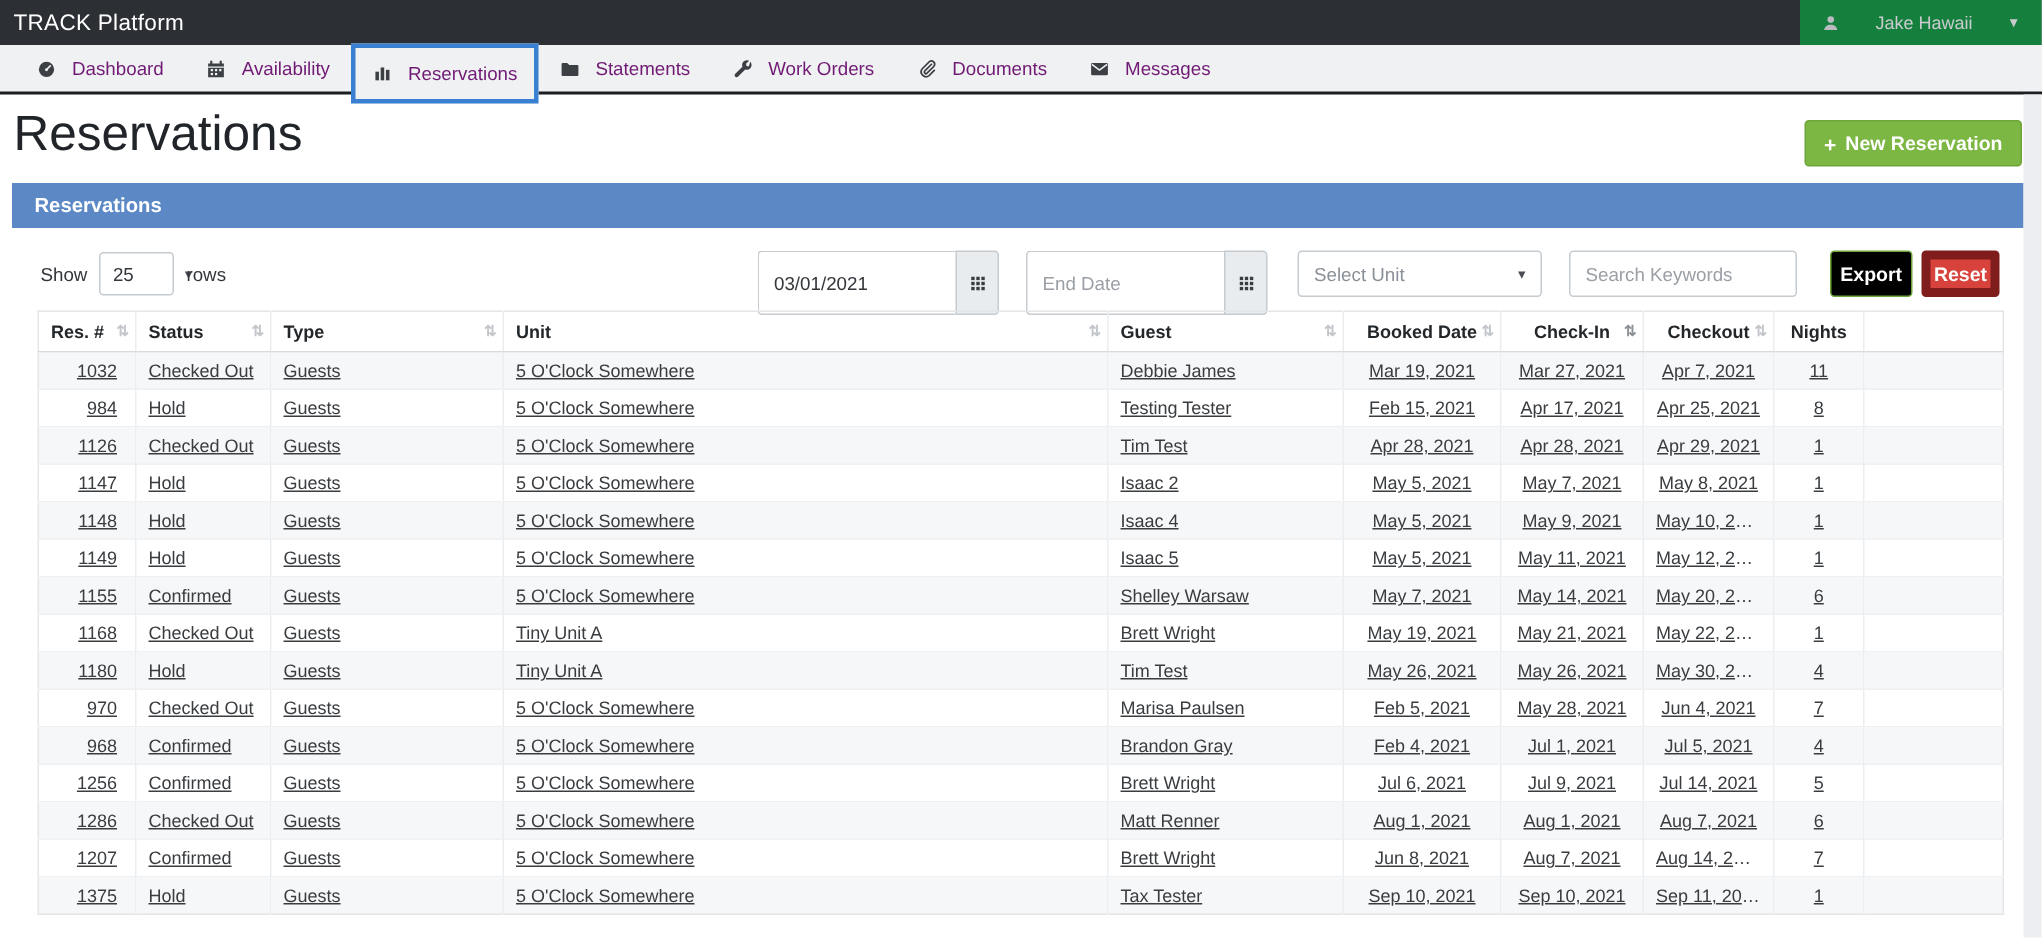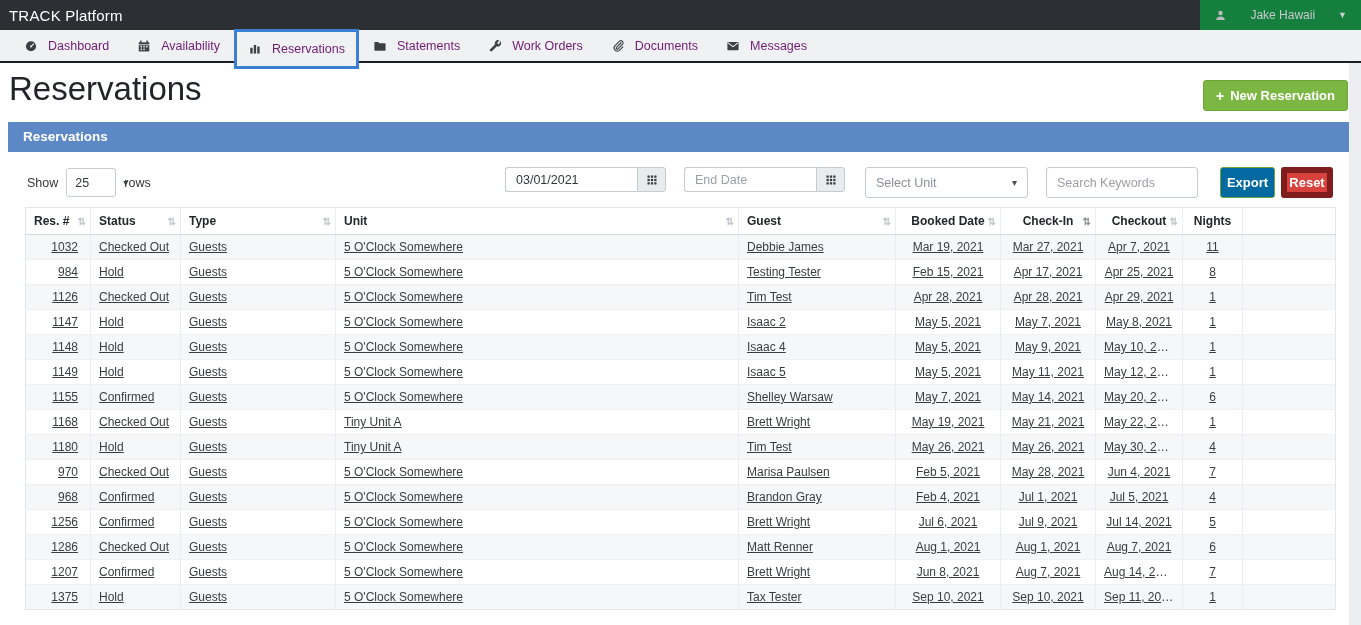--- a/index.html
+++ b/index.html
@@ -27,33 +27,33 @@
 
   .panel-header{position:absolute;left:8px;top:122px;width:1341px;height:30px;background:#5c89c6;
     color:#fff;font-size:13.5px;font-weight:bold;line-height:30px;padding-left:15px;box-sizing:border-box;}
 
   .controls{position:absolute;left:8px;top:167px;width:1341px;height:32px;font-size:12.5px;color:#33373b;}
   .show-group{position:absolute;left:19px;top:0;display:flex;align-items:center;gap:8px;height:31px;}
   .select-box{display:flex;align-items:center;justify-content:space-between;border:1px solid #c6cbd0;
     border-radius:3px;background:#fff;height:29px;box-sizing:border-box;padding:0 8px;cursor:pointer;gap:28px;}
   .page-size{width:50px;}
   .select-caret{color:#4a4e52;font-size:10px;margin-left:6px;}
-  .input-group{position:absolute;top:0;display:flex;height:25px;box-sizing:border-box;}
+  .input-group{position:absolute;top:0;display:flex;height:43px;box-sizing:border-box;}
   .input-group input{flex:1;border:1px solid #c6cbd0;border-right:none;border-radius:3px 0 0 3px;
     padding:0 10px;font-size:12.5px;color:#33373b;font-family:"Liberation Sans",sans-serif;outline:none;min-width:0;}
   .addon{width:27px;background:#e9ecef;border:1px solid #c6cbd0;border-radius:0 3px 3px 0;
     display:flex;align-items:center;justify-content:center;cursor:pointer;}
   .grp-start{left:497px;width:161px;}
   .grp-end{left:676px;width:161px;}
   .unit-select{position:absolute;left:857px;top:0;width:163px;height:31px;color:#8a9097;font-size:12.5px;padding:0 10px;}
   .search-input{position:absolute;left:1038px;top:0;width:152px;height:31px;border:1px solid #c6cbd0;
     border-radius:3px;box-sizing:border-box;padding:0 10px;font-size:12.5px;color:#33373b;
     font-family:"Liberation Sans",sans-serif;outline:none;}
   .search-input::placeholder,.input-group input::placeholder{color:#9aa0a6;}
-  .btn-export{position:absolute;left:1212px;top:0;width:55px;height:31px;background:#0369a1;border:1px solid #6ea539;font-size:13px;box-sizing:border-box;}
+  .btn-export{position:absolute;left:1212px;top:0;width:55px;height:31px;background:#000000;border:1px solid #6ea539;font-size:13px;box-sizing:border-box;}
   .btn-reset{position:absolute;left:1273px;top:0;width:52px;height:31px;background:#d8423c;border:6px solid #7f1d1d;font-size:13px;box-sizing:border-box;}
 
   .table-wrap{position:absolute;left:25px;top:207px;width:1310px;}
   table{border-collapse:collapse;width:1310px;table-layout:fixed;font-size:12px;color:#3a3d40;
     border:1px solid #e3e5e8;}
   th,td{border-left:1px solid #ebedef;overflow:hidden;white-space:nowrap;text-overflow:ellipsis;}
   th:first-child,td:first-child{border-left:none;}
   th{font-weight:bold;font-size:12px;color:#24272a;text-align:left;padding:5px 8px;height:16px;
     border-bottom:1px solid #d8dbde;position:relative;cursor:pointer;}
   td{padding:4px 8px;height:16px;}

